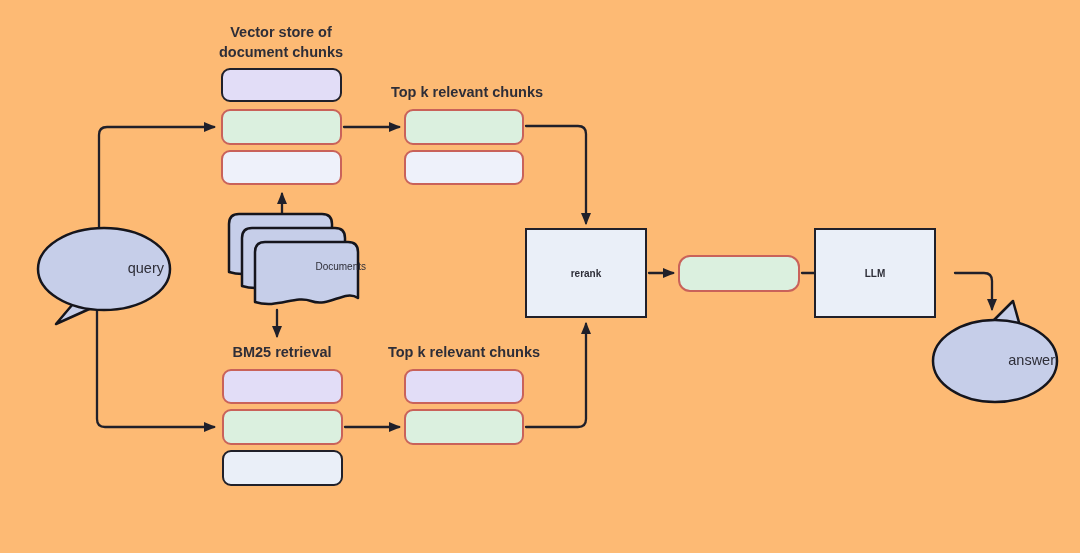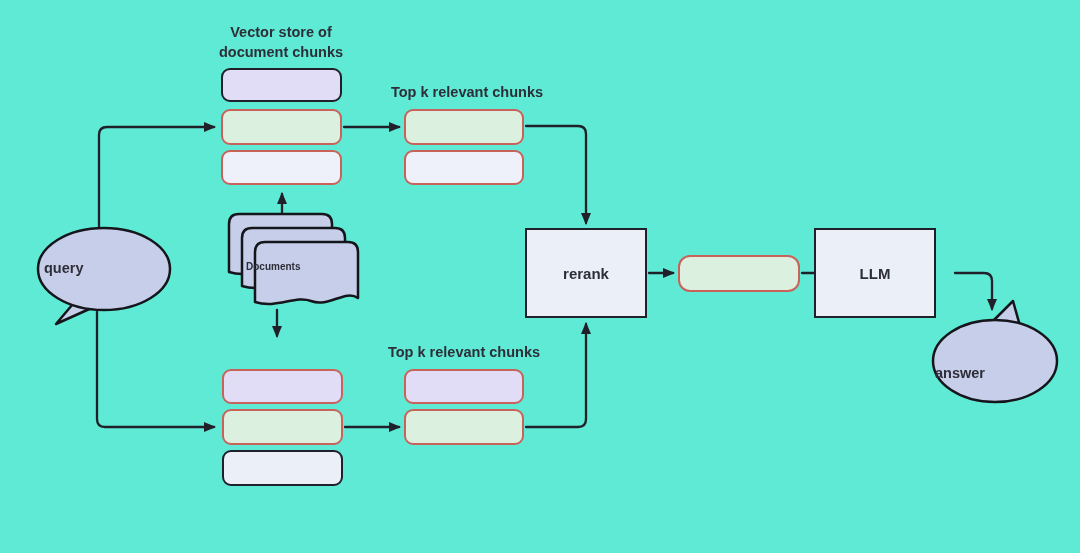--- a/index.html
+++ b/index.html
@@ -1,37 +1,37 @@
 <!DOCTYPE html>
 <html><head>
 <meta charset="utf-8">
 <style>
   html,body{margin:0;padding:0;background:#ffffff;}
   #canvas{
-    position:relative;width:1080px;height:553px;background:#5eead4;
+    position:relative;width:1080px;height:553px;background:#fdba74;
     font-family:"Liberation Sans","DejaVu Sans",sans-serif;overflow:hidden;
   }
   #edges-layer{position:absolute;left:0;top:0;width:1080px;height:553px;}
   .lbl{
     position:absolute;text-align:center;font-weight:700;font-size:14.5px;
     line-height:1.38;color:#2e2e38;letter-spacing:0;
   }
   .node-text{
-    position:absolute;text-align:left;font-weight:700;font-size:14.5px;color:#2e2e38;
+    position:absolute;text-align:right;font-weight:400;font-size:14.5px;color:#2e2e38;
   }
   .chunk{
     position:absolute;width:121px;height:35px;box-sizing:border-box;
     border-radius:9px;border:2.3px solid #c9625a;
   }
   .chunk.dark{border:2.5px solid #20202a;}
   .procbox{
     position:absolute;width:122px;height:90px;box-sizing:border-box;
     background:#eaeff8;border:2.5px solid #20202a;
     display:flex;align-items:center;justify-content:center;
-    font-weight:700;font-size:15px;color:#2e2e38;
+    font-weight:700;font-size:10px;color:#2e2e38;
   }
   .pill{
     position:absolute;left:678px;top:255px;width:122px;height:37px;box-sizing:border-box;
     border-radius:12px;border:2.5px solid #c9625a;background:#dbf0df;
   }
 </style>
 </head>
 <body>
 
 <div id="canvas">
@@ -69,20 +69,21 @@
     </g>
 
     <g stroke="#15151c" stroke-width="2.5" stroke-linejoin="round">
       <polygon points="984,330 1013,301 1022,333" fill="#c6cee9"></polygon>
       <ellipse cx="995" cy="361" rx="62" ry="41" fill="#c6cee9"></ellipse>
     </g>
   </svg>
 
   <div class="lbl" style="left:201px;top:22px;width:160px;">Vector store of document chunks</div>
   <div class="lbl" style="left:387px;top:82px;width:160px;white-space:nowrap;">Top k relevant chunks</div>
+  <div class="lbl" style="left:202px;top:342px;width:160px;white-space:nowrap;">BM25 retrieval</div>
   <div class="lbl" style="left:384px;top:342px;width:160px;white-space:nowrap;">Top k relevant chunks</div>
 
   <div class="chunk dark" style="left: 221px; top: 68px; height: 34px; background-color: rgb(226, 221, 247); border-color: rgb(32, 32, 42);"></div>
   <div class="chunk" style="left: 221px; top: 109px; height: 36px; background-color: rgb(219, 240, 223); border-color: rgb(201, 98, 90);"></div>
   <div class="chunk" style="left: 221px; top: 150px; background-color: rgb(238, 241, 250); border-color: rgb(201, 98, 90);"></div>
 
   <div class="chunk" style="left: 404px; top: 109px; height: 36px; width: 120px; background-color: rgb(219, 240, 223); border-color: rgb(201, 98, 90);"></div>
   <div class="chunk" style="left: 404px; top: 150px; width: 120px; background-color: rgb(238, 241, 250); border-color: rgb(201, 98, 90);"></div>
 
   <div class="chunk" style="left: 222px; top: 369px; background-color: rgb(226, 221, 247); border-color: rgb(201, 98, 90);"></div>
@@ -97,15 +98,15 @@
   </div>
 
   <div class="pill" style="background-color: rgb(219, 240, 223); border-color: rgb(201, 98, 90);"></div>
 
   <div class="procbox" style="left:814px;top:228px;">
     <span>LLM</span>
   </div>
 
   <div class="node-text" style="left:44px;top:260px;width:120px;">query</div>
   <div class="node-text" style="left:246px;top:261px;width:120px;font-size:10px;">Documents</div>
-  <div class="node-text" style="left:935px;top:352px;width:120px;margin-top:13px;">answer</div>
+  <div class="node-text" style="left:935px;top:352px;width:120px;">answer</div>
 
 </div>
 
 </body></html>

